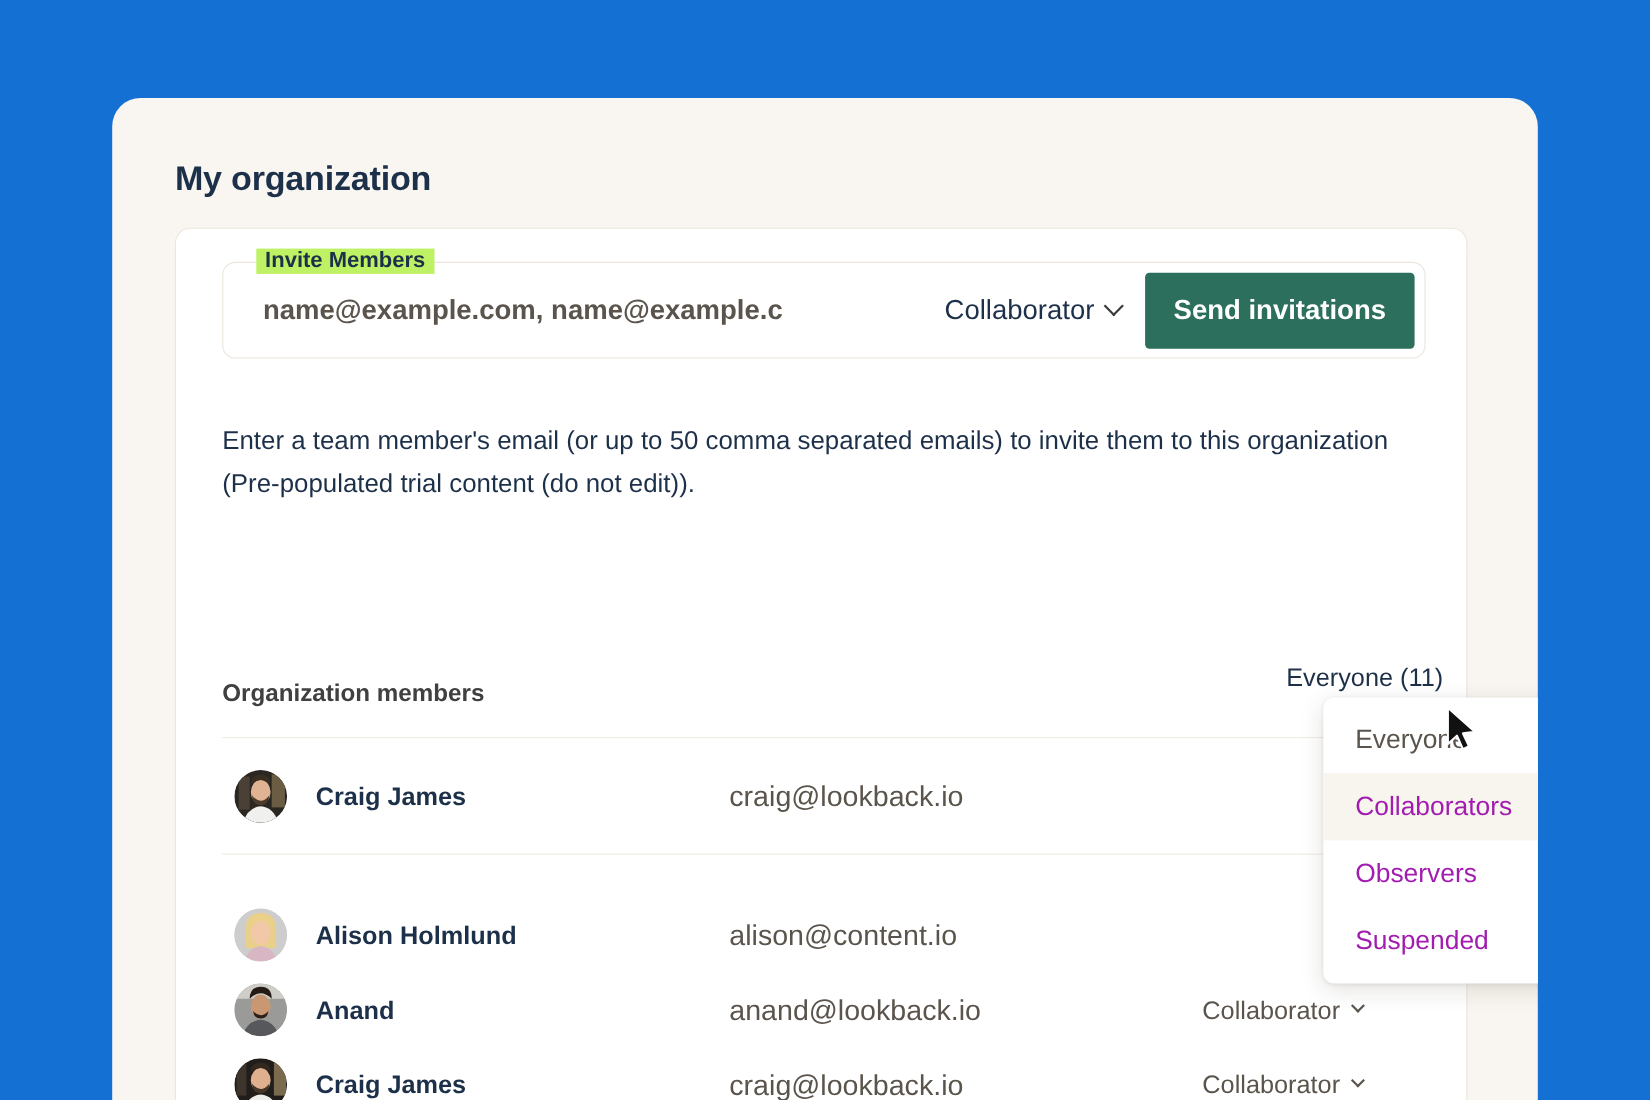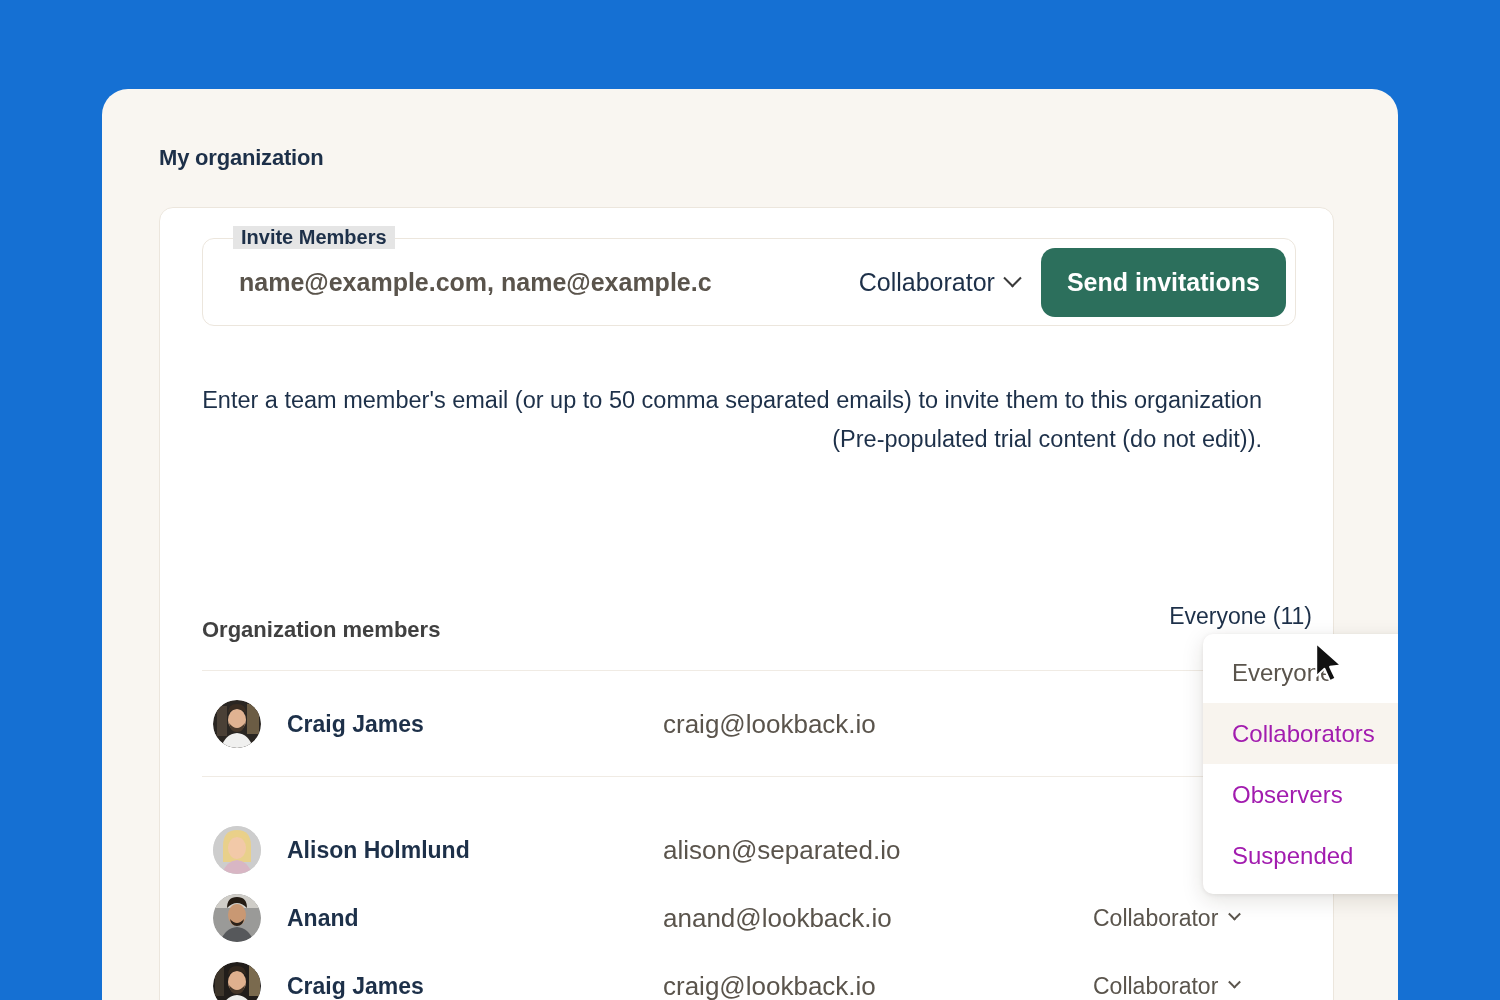--- a/index.html
+++ b/index.html
@@ -25,21 +25,21 @@
     height: 960px;
     background: #f9f6f1;
     border-radius: 26px 26px 0 0;
     overflow: hidden;
   }
 
   .page-title {
     position: absolute;
     left: 57px;
     top: 56px;
-    font-size: 22px;
+    font-size: 31px;
     font-weight: bold;
     color: #1d3049;
     letter-spacing: -0.2px;
   }
 
   
   .panel {
     position: absolute;
     left: 57px;
     top: 118px;
@@ -59,21 +59,21 @@
     width: 1094px;
     height: 88px;
     border: 1px solid #ece6dd;
     border-radius: 12px;
   }
   .invite-legend {
     position: absolute;
     left: 30px;
     top: -13px;
     padding: 0 8px;
-    background: #e5e5e5;
+    background: #bef264;
     font-size: 20px;
     font-weight: bold;
     color: #1d3049;
   }
   .invite-row {
     position: absolute;
     left: 0; top: 0; right: 0; bottom: 0;
     display: flex;
     align-items: center;
     padding: 0 9px 0 36px;
@@ -115,39 +115,38 @@
   .chev.sm {
     width: 9px; height: 9px;
     border-width: 2px;
     border-color: #5a544c;
   }
 
   .send-btn {
     background: #2c6f5c;
     color: #ffffff;
     border: none;
-    border-radius: 14px;
+    border-radius: 4px;
     font-family: "Liberation Sans", sans-serif;
     font-size: 25px;
     font-weight: bold;
     padding: 20px 26px;
     cursor: pointer;
     white-space: nowrap;
   }
 
   
   .desc {
     position: absolute;
     left: 42px;
     top: 173px;
     width: 1060px;
     font-size: 23.5px;
     line-height: 39px;
     color: #1d3049;
-    text-align: right;
   }
 
   
   .members-header {
     position: absolute;
     left: 42px;
     top: 395px;
     width: 1110px;
     display: flex;
     align-items: center;
@@ -328,21 +327,21 @@
           <g clip-path="url(#c1)">
             <rect width="48" height="48" fill="#cdcdcd"></rect>
             <path d="M10 20 q0 -16 14 -16 q14 0 14 16 l0 16 l-28 0z" fill="#e8d08b"></path>
             <ellipse cx="24" cy="22" rx="9" ry="11" fill="#f2c9a8"></ellipse>
             <path d="M13 18 q2 -13 11 -13 q9 0 11 13 q-3 -7 -11 -7 q-8 0 -11 7z" fill="#ead089"></path>
             <path d="M9 48 q4 -13 15 -14 q11 1 15 14z" fill="#d8b6c4"></path>
           </g>
           </svg>
       </span>
       <span class="member-name">Alison Holmlund</span>
-      <span class="member-email">alison@separated.io</span>
+      <span class="member-email">alison@content.io</span>
       <span class="member-role">
         <span></span>
       </span>
     </div>
 
     <div class="member-row" style="top:676px">
       <span class="avatar">
         <svg viewBox="0 0 48 48">
             <defs>
               <clipPath id="c2">

